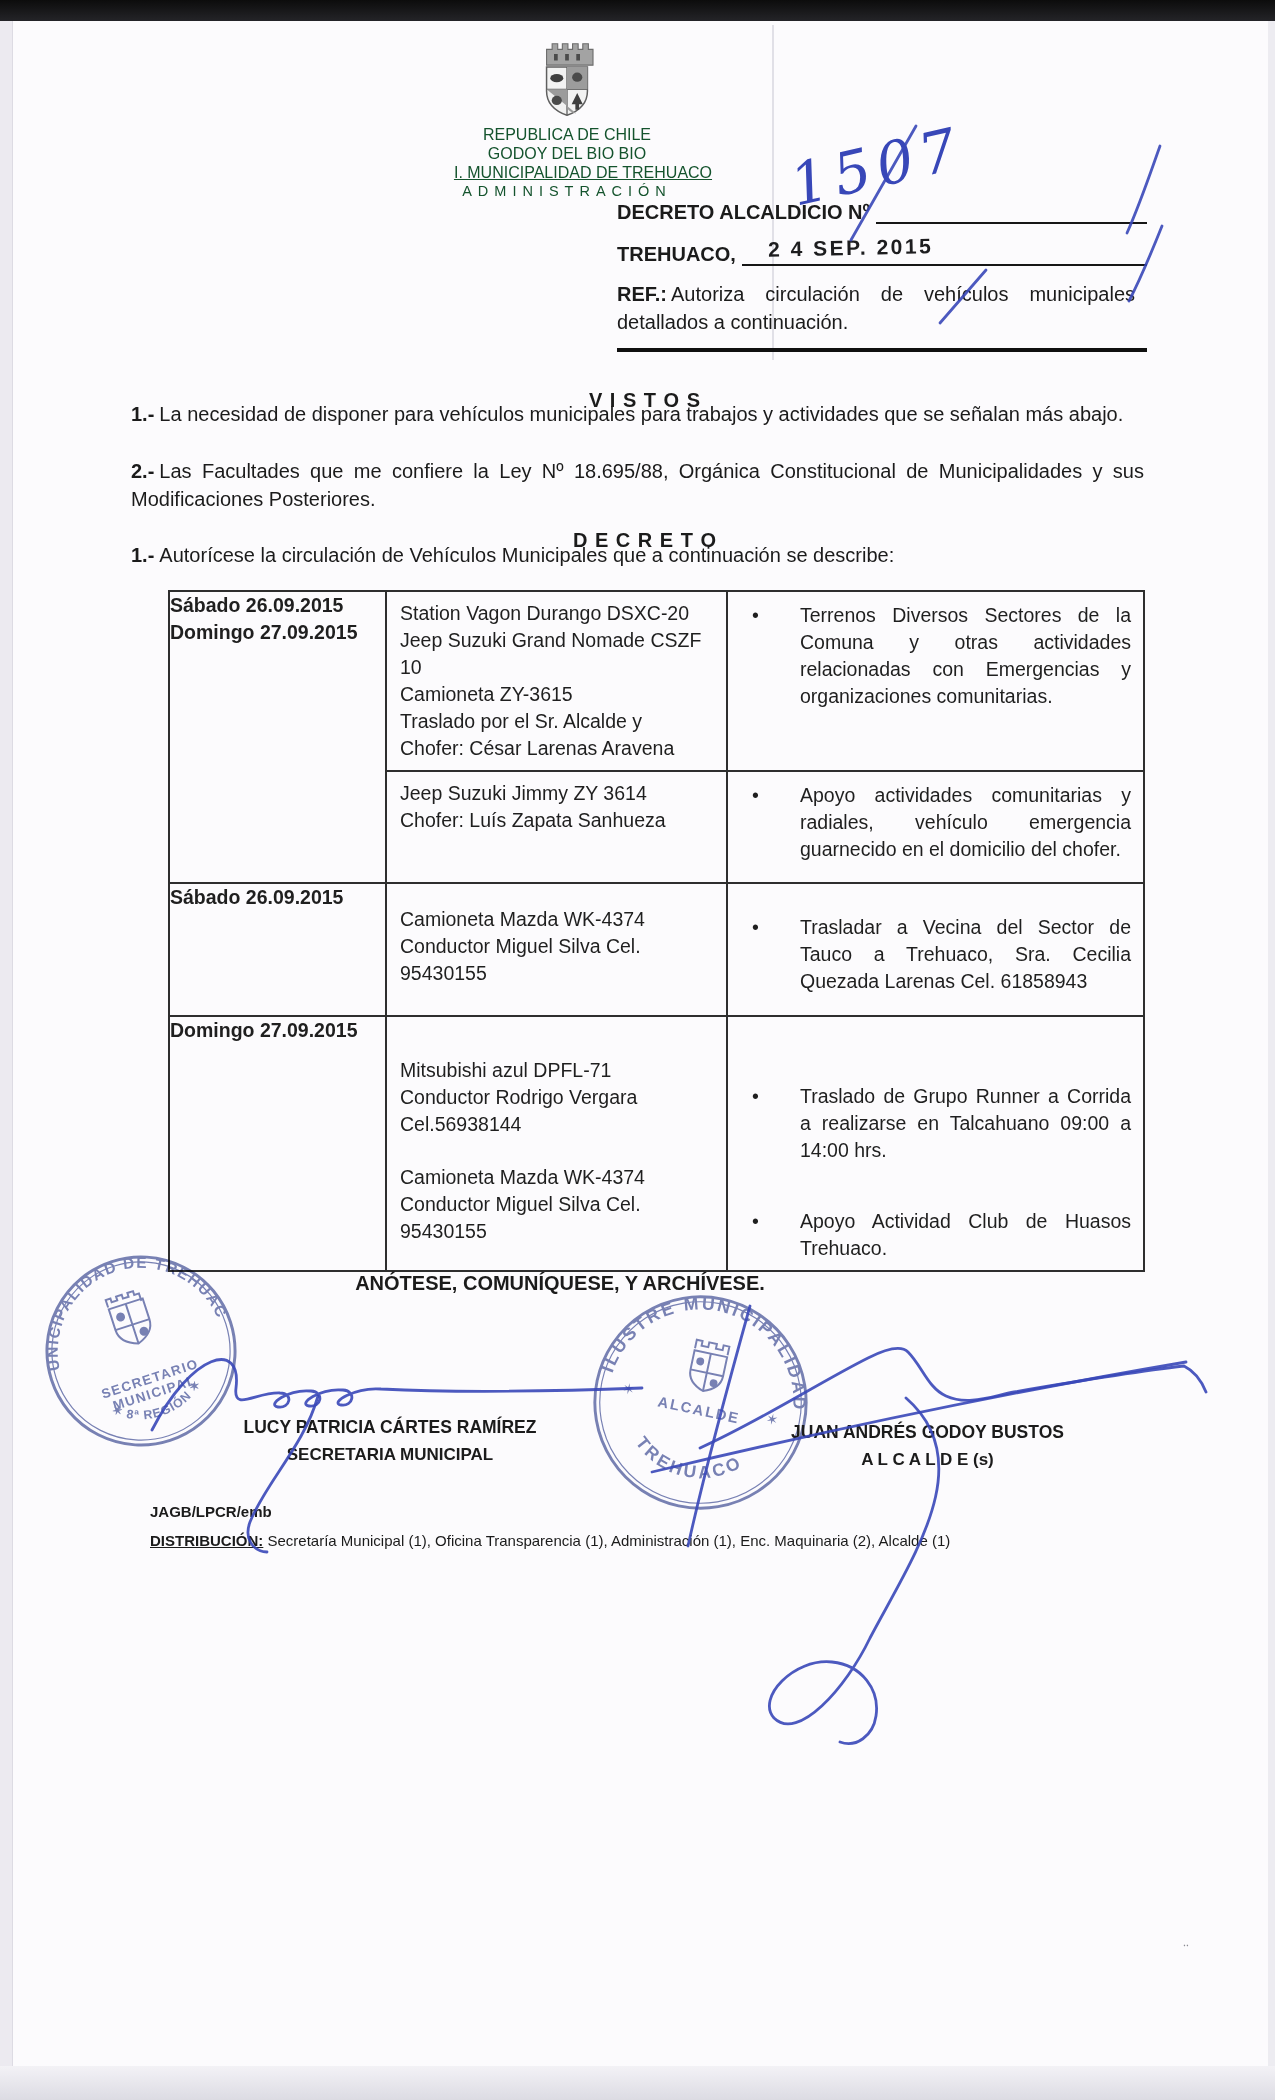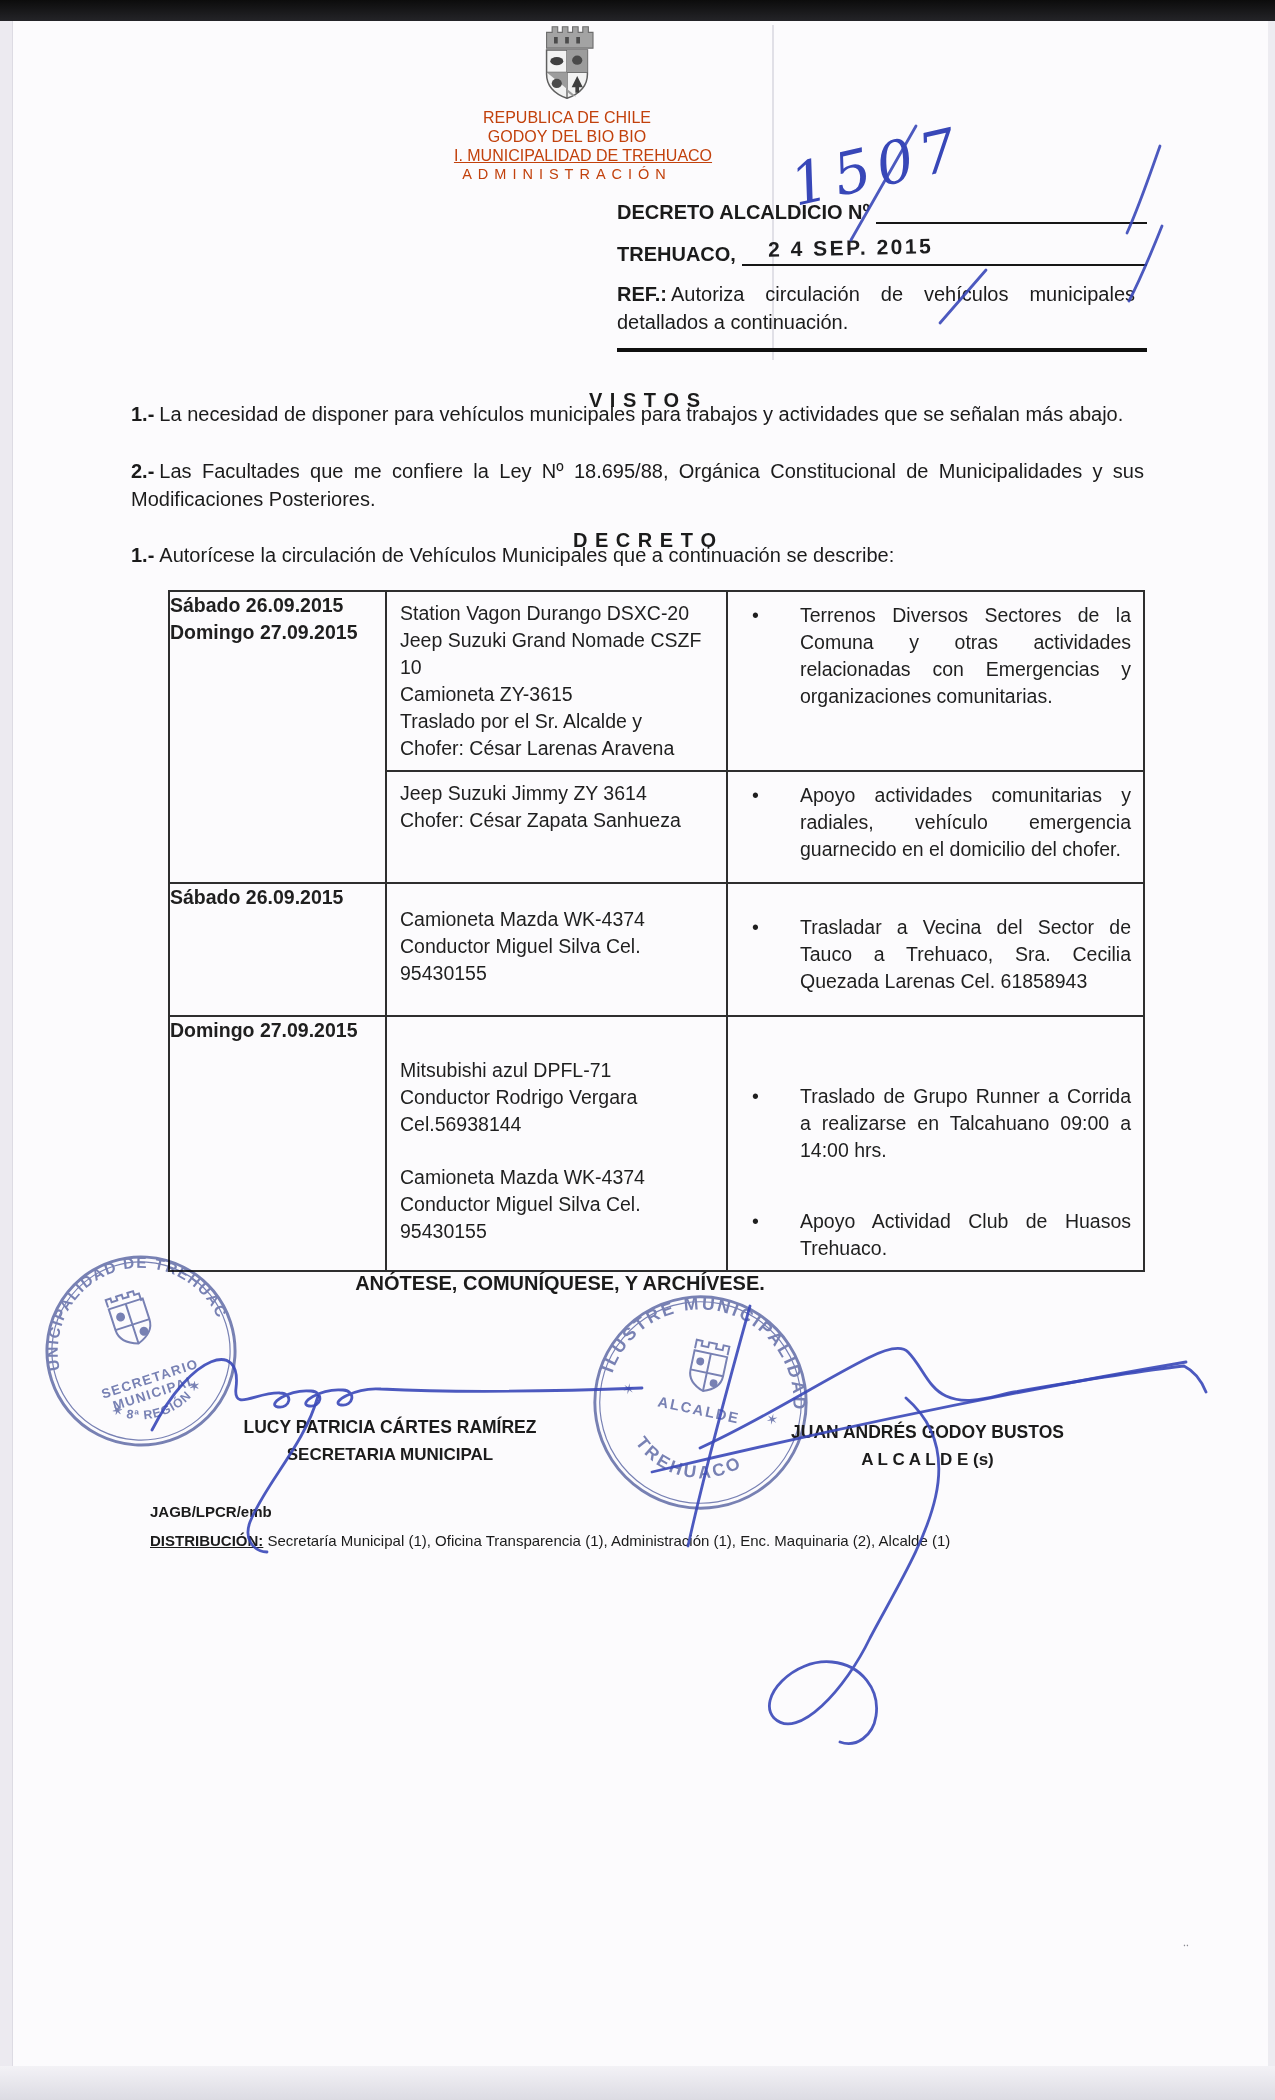--- a/index.html
+++ b/index.html
@@ -5,21 +5,21 @@
   html,body{margin:0;padding:0;background:#e9e8ee;}
   .scan{position:relative;width:1275px;height:2100px;background:#fcfbfd;overflow:hidden;
         font-family:"Liberation Sans",sans-serif;color:#1b1b1b;}
   .topbar{position:absolute;left:0;top:0;width:100%;height:21px;background:linear-gradient(#0c0c0c,#242428);}
   .edge-left{position:absolute;left:0;top:21px;bottom:0;width:12px;background:#eceaf0;border-right:1px solid #dddbe3;}
   .edge-right{position:absolute;right:0;top:21px;bottom:0;width:7px;background:#edecf1;}
   .edge-bottom{position:absolute;left:0;right:0;bottom:0;height:34px;background:linear-gradient(#f3f2f6,#dcdbe3);}
   .fold{position:absolute;left:772px;top:25px;width:2px;height:335px;background:rgba(168,168,186,.32);}
 
   
-  .header{position:absolute;top:24px;left:0;width:1134px;text-align:center;line-height:19px;font-size:16px;color:#c2410c;}
+  .header{position:absolute;top:41px;left:0;width:1134px;text-align:center;line-height:19px;font-size:16px;color:#14532d;}
   .header .crest{display:block;margin:0 auto 6px auto;}
   .header .muni{text-decoration:underline;padding-left:32px;}
   .header .admin{letter-spacing:6px;font-size:14.5px;}
 
   
   .decree-head{position:absolute;left:617px;top:188px;width:530px;}
   .dh-row{display:flex;align-items:flex-end;height:36px;margin-bottom:6px;}
   .dh-label{font-weight:bold;font-size:20px;white-space:nowrap;padding-right:6px;}
   .uline{flex:1;border-bottom:2.5px solid #161616;height:30px;position:relative;}
   .datestamp{position:absolute;left:26px;bottom:4px;font-weight:bold;font-size:21px;letter-spacing:2.5px;
@@ -152,21 +152,21 @@
             <span class="bullet-glyph">•</span>
             <p class="bullet-text">Terrenos Diversos Sectores de la Comuna y otras actividades relacionadas con Emergencias y organizaciones comunitarias.</p>
           </div>
         </div>
       </td>
     </tr>
     <tr style="height:112px;">
       <td>
         <div class="veh-lines">
           <div>Jeep Suzuki Jimmy ZY 3614</div>
-          <div>Chofer: César Zapata Sanhueza</div>
+          <div>Chofer: Luís Zapata Sanhueza</div>
         </div>
       </td>
       <td>
         <div class="purpose">
           <div class="bullet-item">
             <span class="bullet-glyph">•</span>
             <p class="bullet-text">Apoyo actividades comunitarias y radiales, vehículo emergencia guarnecido en el domicilio del chofer.</p>
           </div>
         </div>
       </td>

